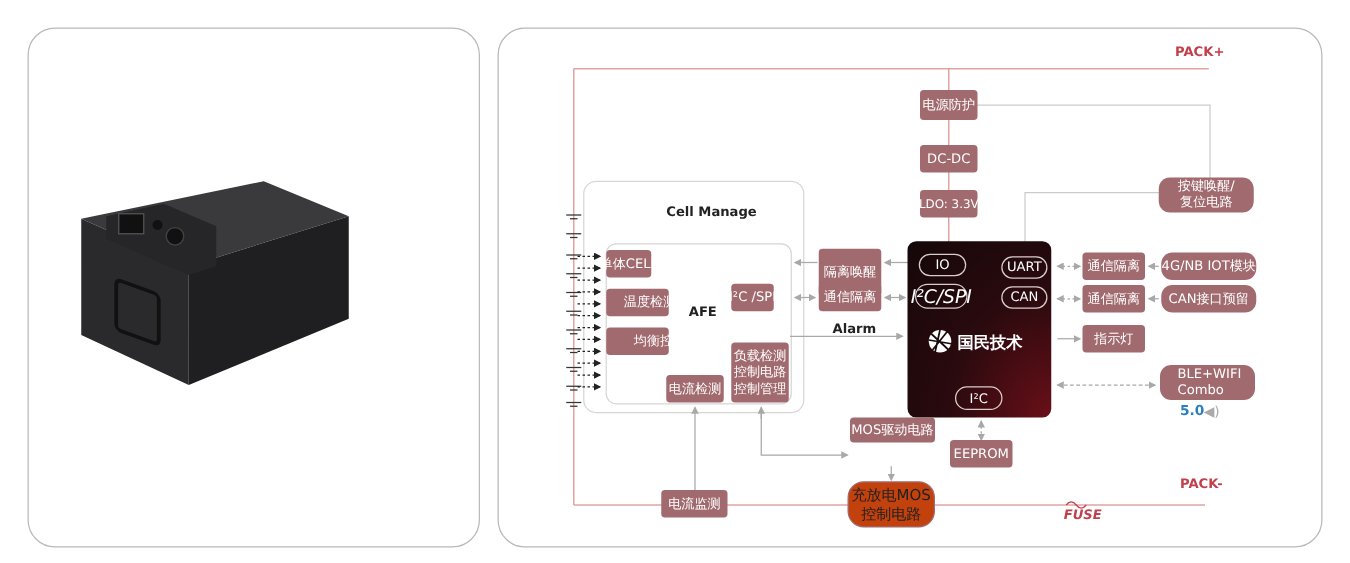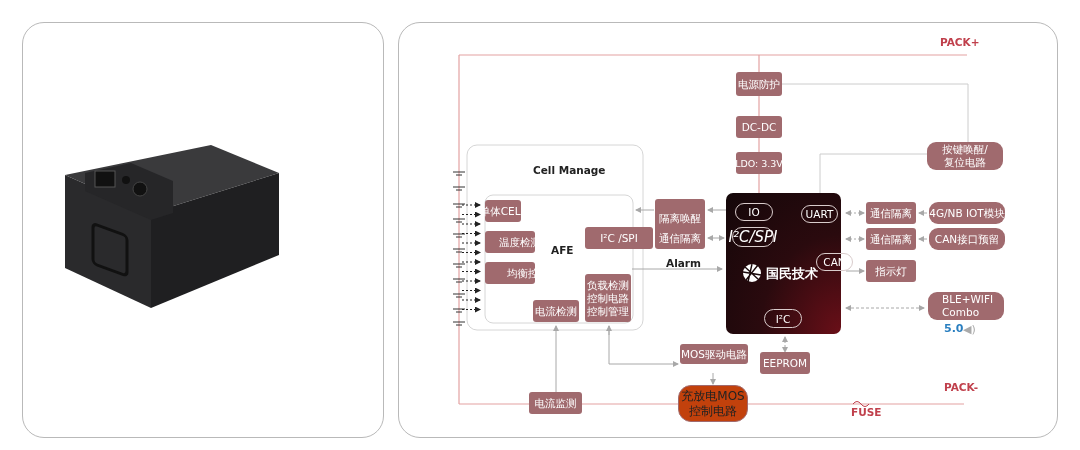--- a/index.html
+++ b/index.html
@@ -115,52 +115,52 @@
   <line x1="785" y1="337" x2="785" y2="352" stroke="#a8a8a8" stroke-dasharray="2,2" marker-start="url(#ahs)" marker-end="url(#ah)"></line>
 
   <line x1="556" y1="394" x2="556" y2="326" stroke="#a8a8a8" marker-end="url(#ah)"></line>
   <polyline points="609,326 609,364 678,364" fill="none" stroke="#a8a8a8" marker-end="url(#ah)"></polyline>
   <line x1="609" y1="335" x2="609" y2="326" stroke="#a8a8a8" marker-end="url(#ah)"></line>
   <line x1="713" y1="373" x2="713" y2="384" stroke="#a8a8a8" marker-end="url(#ah)"></line>
 </svg>
 
 <div class="lbl red" style="left:940px;top:36px;">PACK+</div>
 <div class="lbl red" style="left:944px;top:381px;">PACK-</div>
-<div class="lbl red" style="left:851px;top:406px;">FUSE</div>
+<div class="lbl red" style="left:851px;top:406px;font-style:italic;">FUSE</div>
 
 <div class="box" style="left:736px;top:72px;width:46px;height:24px;">电源防护</div>
 <div class="box" style="left:736px;top:116px;width:46px;height:22px;">DC-DC</div>
 <div class="box" style="left:736px;top:152px;width:46px;height:22px;font-size:9.5px;">LDO: 3.3V</div>
 <div class="box rbox" style="left:927px;top:142px;width:76px;height:28px;flex-direction:column;">
   <span>按键唤醒/</span>
   <span>复位电路</span>
 </div>
 
 <div class="lbl" style="left:533px;top:164px;font-weight:bold;font-size:10.5px;">Cell Manage</div>
 <div class="lbl" style="left:551px;top:244px;font-weight:bold;font-size:10.5px;">AFE</div>
 <div class="box" style="left:485px;top:200px;width:36px;height:22px;">单体CELL</div>
 <div class="box" style="left:485px;top:231px;width:50px;height:22px;padding-left:20px;">温度检测</div>
 <div class="box" style="left:485px;top:262px;width:50px;height:22px;padding-left:36px;">均衡控制</div>
 <div class="box" style="left:533px;top:300px;width:46px;height:22px;">电流检测</div>
-<div class="box" style="left:585px;top:227px;width:68px;height:22px;">I²C /SPI</div>
+<div class="box" style="left:585px;top:227px;width:34px;height:22px;">I²C /SPI</div>
 <div class="box" style="left:585px;top:274px;width:46px;height:48px;flex-direction:column;">
   <span>负载检测</span>
   <span>控制电路</span>
   <span>控制管理</span>
 </div>
 
 <div class="box" style="left:655px;top:199px;width:50px;height:38px;">隔离唤醒</div>
 <div class="box" style="left:655px;top:227px;width:50px;height:22px;">通信隔离</div>
 <div class="lbl" style="left:666px;top:257px;font-weight:bold;font-size:10.5px;">Alarm</div>
 
 <div style="position:absolute;left:726px;top:193px;width:115px;height:141px;border-radius:7px;background:radial-gradient(ellipse at 100% 100%,#6a0f18 0%,#2a0a0e 50%,#140709 100%);">
   <div class="pill" style="left:9px;top:10px;width:38px;height:18px;">IO</div>
   <div class="pill" style="left:6px;top:34px;width:42px;height:20px;font-size:15px;font-style:italic;">I²C/SPI</div>
   <div class="pill" style="left:75px;top:12px;width:37px;height:18px;">UART</div>
-  <div class="pill" style="left:90px;top:36px;width:37px;height:18px;margin-top:24px;">CAN</div>
+  <div class="pill" style="left:75px;top:36px;width:37px;height:18px;">CAN</div>
   <div class="pill" style="left:38px;top:116px;width:38px;height:19px;">I²C</div>
   <svg width="20" height="20" style="left:16px;top:70px;">
     <circle cx="10" cy="10" r="9" fill="#fff"></circle>
     <path d="M10,1 L6,19 M1,9 L19,12 M3,4 L17,17 M16,2 L4,17" stroke="#1a0a0c" stroke-width="1.4"></path>
   </svg>
   <div class="lbl" style="left:40px;top:72px;color:#fff;font-size:13px;font-weight:bold;">国民技术</div>
 </div>
 
 <div class="box" style="left:866px;top:202px;width:50px;height:22px;">通信隔离</div>
 <div class="box" style="left:866px;top:228px;width:50px;height:22px;">通信隔离</div>
@@ -168,18 +168,18 @@
 <div class="box rbox" style="left:929px;top:228px;width:76px;height:22px;">CAN接口预留</div>
 <div class="box" style="left:866px;top:260px;width:50px;height:22px;">指示灯</div>
 <div class="box rbox" style="left:928px;top:292px;width:76px;height:28px;flex-direction:column;align-items:flex-start;padding-left:14px;">
   <span>BLE+WIFI</span>
   <span>Combo</span>
 </div>
 <div class="lbl" style="left:944px;top:322px;color:#2a7fc0;font-weight:bold;font-size:11px;">5.0</div>
 <div class="lbl" style="left:963px;top:323px;color:#aaa;font-size:11px;">◀)</div>
 
 <div class="box" style="left:760px;top:352px;width:50px;height:22px;">EEPROM</div>
-<div class="box" style="left:680px;top:344px;width:68px;height:20px;">MOS驱动电路</div>
+<div class="box" style="left:680px;top:334px;width:68px;height:20px;">MOS驱动电路</div>
 <div class="box" style="left:678px;top:385px;width:70px;height:37px;flex-direction:column;background:#c2410c;color:#222;border:1.5px solid #a06a6e;border-radius:13px;font-size:12px;line-height:15px;">
   <span>充放电MOS</span>
   <span>控制电路</span>
 </div>
 <div class="box" style="left:529px;top:392px;width:53px;height:22px;">电流监测</div>
 
 </body></html>

